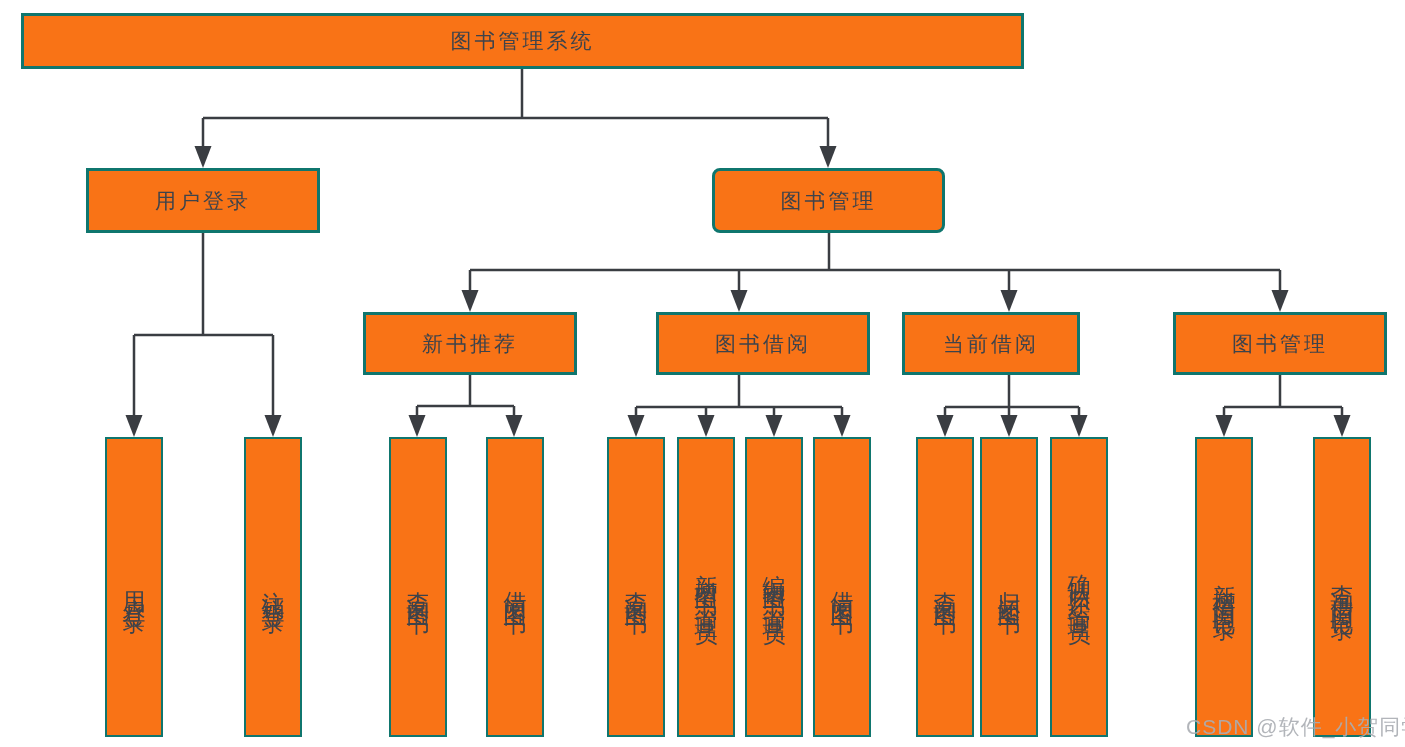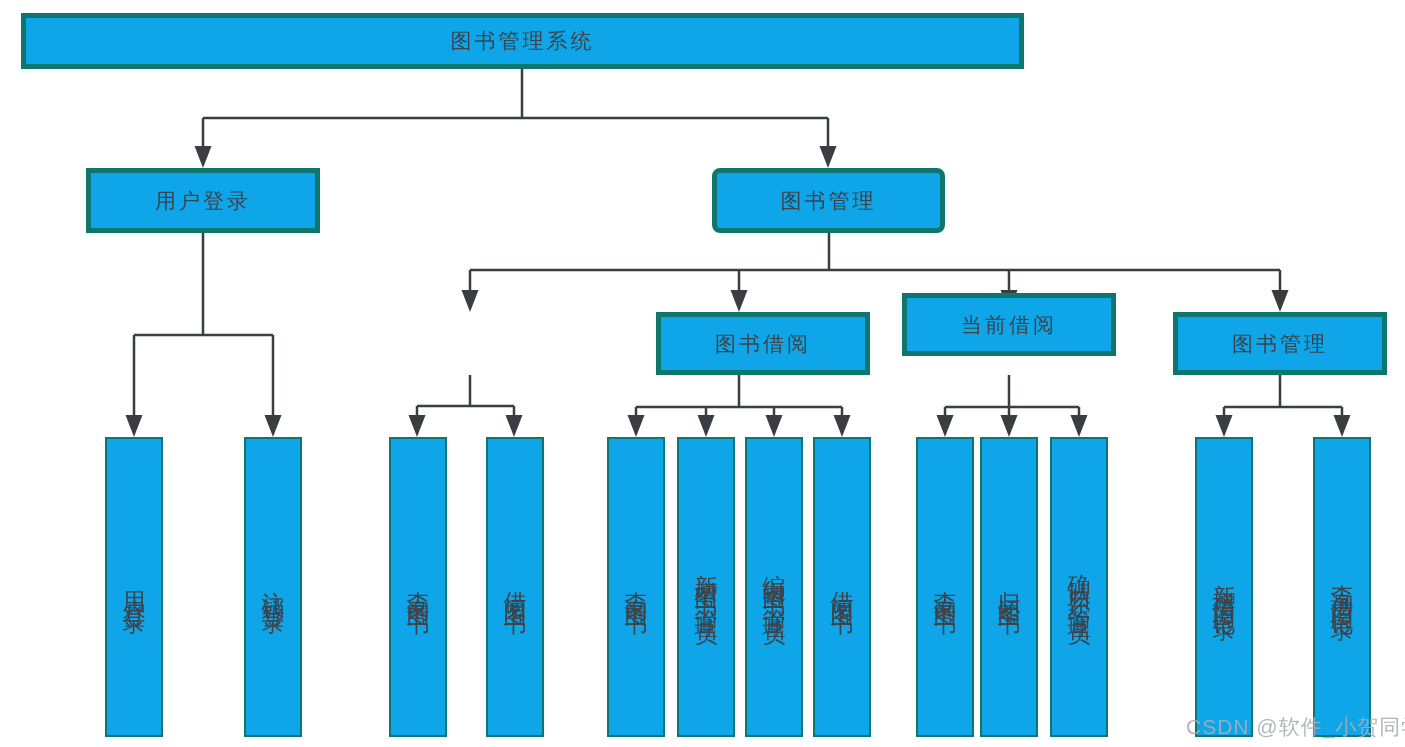--- a/index.html
+++ b/index.html
@@ -7,22 +7,22 @@
     width:1405px; height:747px;
     background:#ffffff;
     position:relative;
     overflow:hidden;
     font-family:"Liberation Sans", sans-serif;
   }
   .stage { position:absolute; left:0; top:0; width:1405px; height:747px; }
   svg.connectors { position:absolute; left:0; top:0; }
   .box {
     position:absolute;
-    background:#0ea5e9;
-    border:5px solid #0f766e;
+    background:#f97316;
+    border:3px solid #0f766e;
     color:#3d434b;
     display:flex;
     align-items:center;
     justify-content:center;
     box-sizing:border-box;
   }
   .hbox { font-size:21px; letter-spacing:3px; white-space:nowrap; }
   .leaf { border-width:2.5px; }
   .leaf .vtext {
     writing-mode:vertical-rl;
@@ -78,22 +78,23 @@
       <polygon points="1215.5,415 1232.5,415 1224,437"></polygon>
       <polygon points="1333.5,415 1350.5,415 1342,437"></polygon>
     </g>
   </svg>
 
   <div class="box hbox" style="left:21px; top:13px; width:1003px; height:56px;">图书管理系统</div>
 
   <div class="box hbox" style="left:86px; top:168px; width:234px; height:65px;">用户登录</div>
   <div class="box hbox" style="left:712px; top:168px; width:233px; height:65px;border-radius:8px;">图书管理</div>
 
+  <div class="box hbox" style="left:363px; top:312px; width:214px; height:63px;">新书推荐</div>
   <div class="box hbox" style="left:656px; top:312px; width:214px; height:63px;">图书借阅</div>
-  <div class="box hbox" style="left:902px; top:293px; width:214px; height:63px;">当前借阅</div>
+  <div class="box hbox" style="left:902px; top:312px; width:178px; height:63px;">当前借阅</div>
   <div class="box hbox" style="left:1173px; top:312px; width:214px; height:63px;">图书管理</div>
 
   <div class="box leaf" style="left:105px; top:437px; width:58px; height:300px;">
     <span class="vtext">用户登录</span>
   </div>
   <div class="box leaf" style="left:244px; top:437px; width:58px; height:300px;">
     <span class="vtext">注销登录</span>
   </div>
 
   <div class="box leaf" style="left:389px; top:437px; width:58px; height:300px;">

